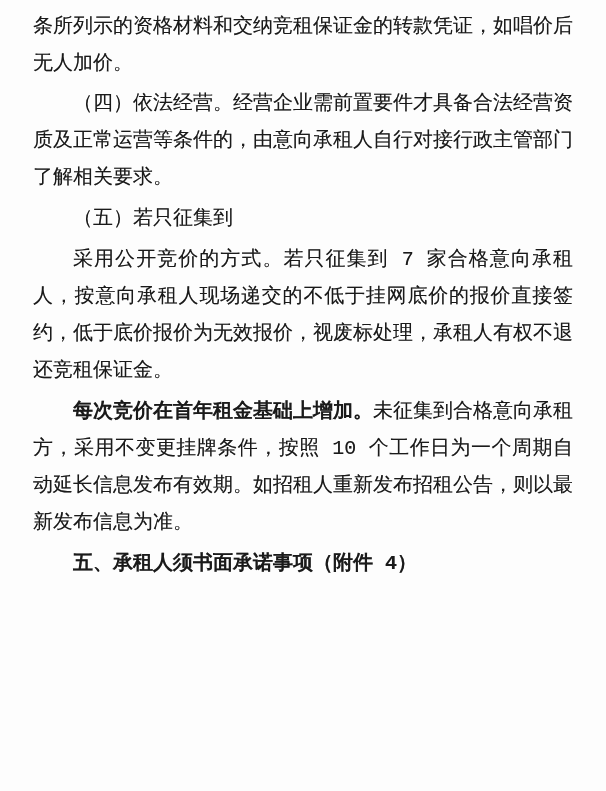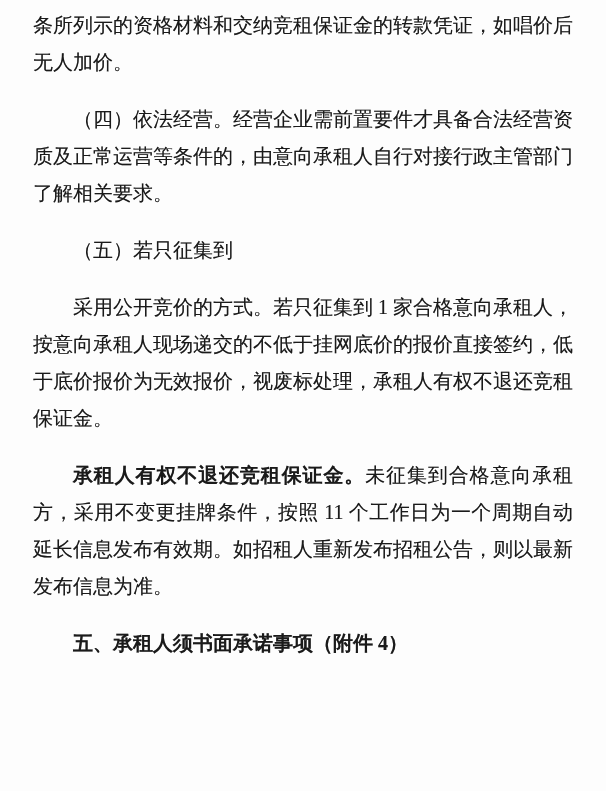--- a/index.html
+++ b/index.html
@@ -21,21 +21,21 @@
     color: #1a1a1a;
     text-shadow: 0 0 0.4px rgba(20,20,20,0.45);
   }
   .para {
     margin: 0;
     line-height: 37px;
     text-align: justify;
     text-justify: inter-character;
     word-break: break-all;
   }
-  .para + .para { margin-top: 20px; }
+  .para + .para { margin-top: 4px; font-family: Liberation Mono, monospace; }
   .indent { text-indent: 2em; }
   .bold { font-weight: bold; }
   .heading { text-align: left; }
 </style>
 </head>
 <body>
 
 <div class="page">
 
   <p class="para">
@@ -44,25 +44,25 @@
 
   <p class="para indent">
     <span>（四）依法经营。经营企业需前置要件才具备合法经营资质及正常运营等条件的，由意向承租人自行对接行政主管部门了解相关要求。</span>
   </p>
 
   <p class="para indent">
     <span>（五）若只征集到</span>
   </p>
 
   <p class="para indent">
-    <span>采用公开竞价的方式。若只征集到 1 家合格意向承租人，按意向承租人现场递交的不低于挂网底价的报价直接签约，低于底价报价为无效报价，视废标处理，承租人有权不退还竞租保证金。</span>
+    <span>采用公开竞价的方式。若只征集到 7 家合格意向承租人，按意向承租人现场递交的不低于挂网底价的报价直接签约，低于底价报价为无效报价，视废标处理，承租人有权不退还竞租保证金。</span>
   </p>
 
 
   <p class="para indent">
-    <span class="bold">承租人有权不退还竞租保证金。</span><span>未征集到合格意向承租方，采用不变更挂牌条件，按照 11 个工作日为一个周期自动延长信息发布有效期。如招租人重新发布招租公告，则以最新发布信息为准。</span>
+    <span class="bold">每次竞价在首年租金基础上增加。</span><span>未征集到合格意向承租方，采用不变更挂牌条件，按照 10 个工作日为一个周期自动延长信息发布有效期。如招租人重新发布招租公告，则以最新发布信息为准。</span>
   </p>
 
   <p class="para indent heading">
     <span class="bold">五、承租人须书面承诺事项（附件 4）</span>
   </p>
 
 </div>
 
 </body></html>

